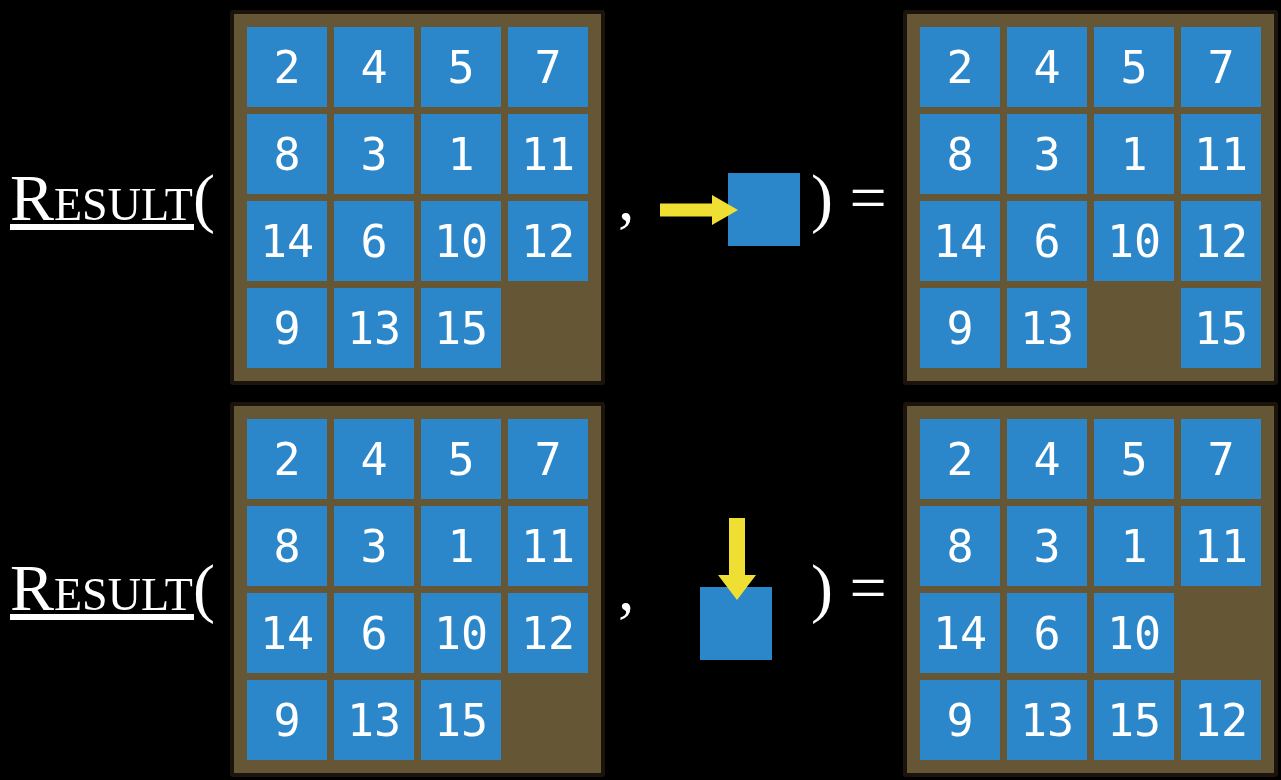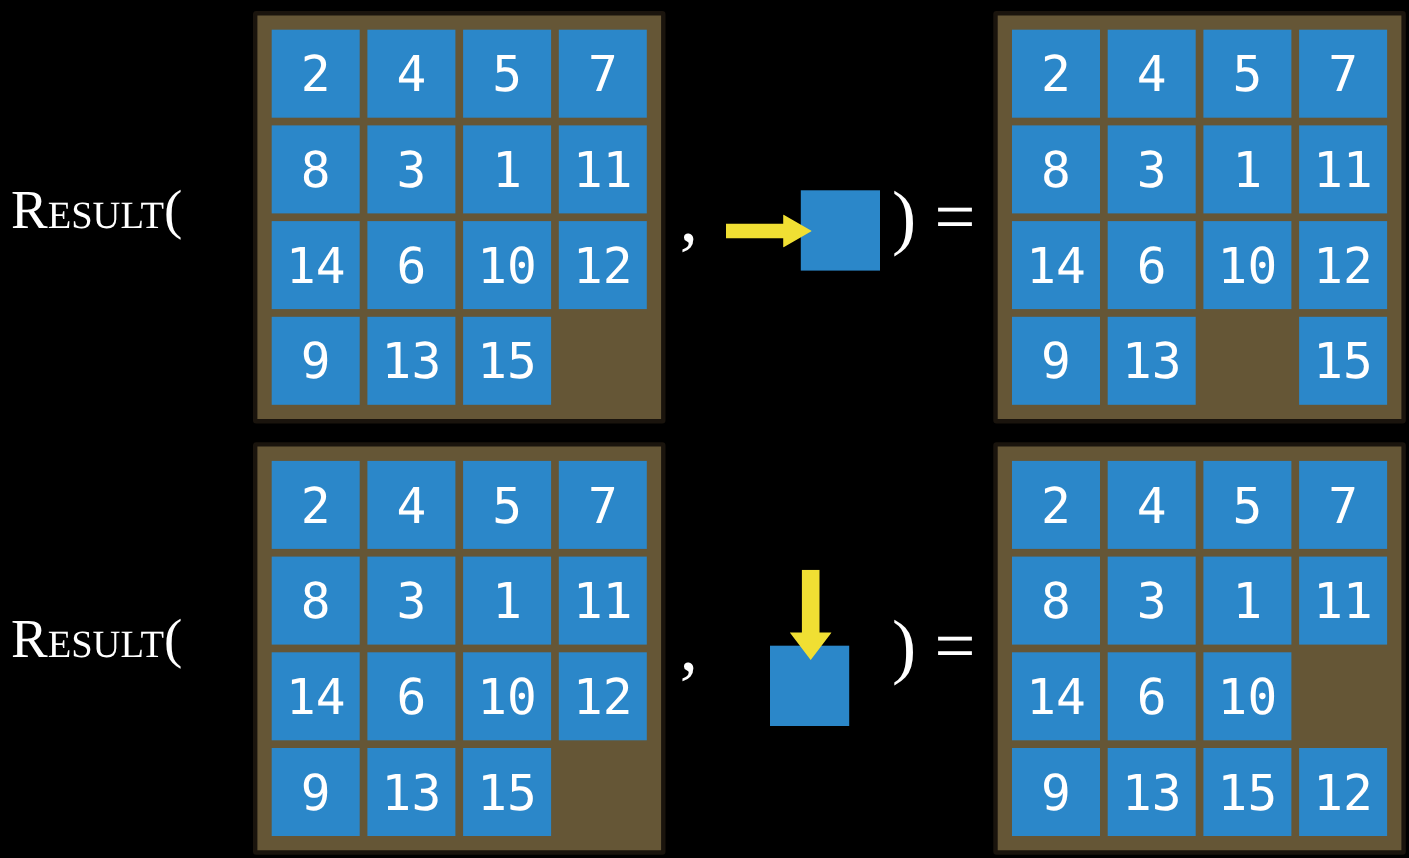--- a/index.html
+++ b/index.html
@@ -26,22 +26,22 @@
   #board-d{left:903px;top:402px}
   .cell{width:80px;height:80px;}
   .cell.tile{
     background:var(--tile,#2b87c9);
     display:flex;align-items:center;justify-content:center;
     font-family:"DejaVu Sans Mono", monospace;
     font-size:45px;line-height:1;color:var(--text,#fff);
   }
   .cell.empty{background:transparent;}
   .func{
-    position:absolute;font-size:50px;line-height:1;white-space:nowrap;
-    font-variant:small-caps;letter-spacing:0px;
+    position:absolute;font-size:66px;line-height:1;white-space:nowrap;
+    font-variant:small-caps;letter-spacing:0px;text-decoration:underline;
   }
   .func.r1{left:10px;top:165px}
   .func.r2{left:10px;top:555px}
   .comma{position:absolute;font-size:66px;line-height:1;}
   .comma.r1{left:618px;top:165px}
   .comma.r2{left:618px;top:555px}
   .close{position:absolute;font-size:66px;line-height:1;white-space:nowrap;}
   .close.r1{left:811px;top:165px}
   .close.r2{left:811px;top:555px}
   .operand{position:absolute;background:var(--tile,#2b87c9);z-index:1;}

